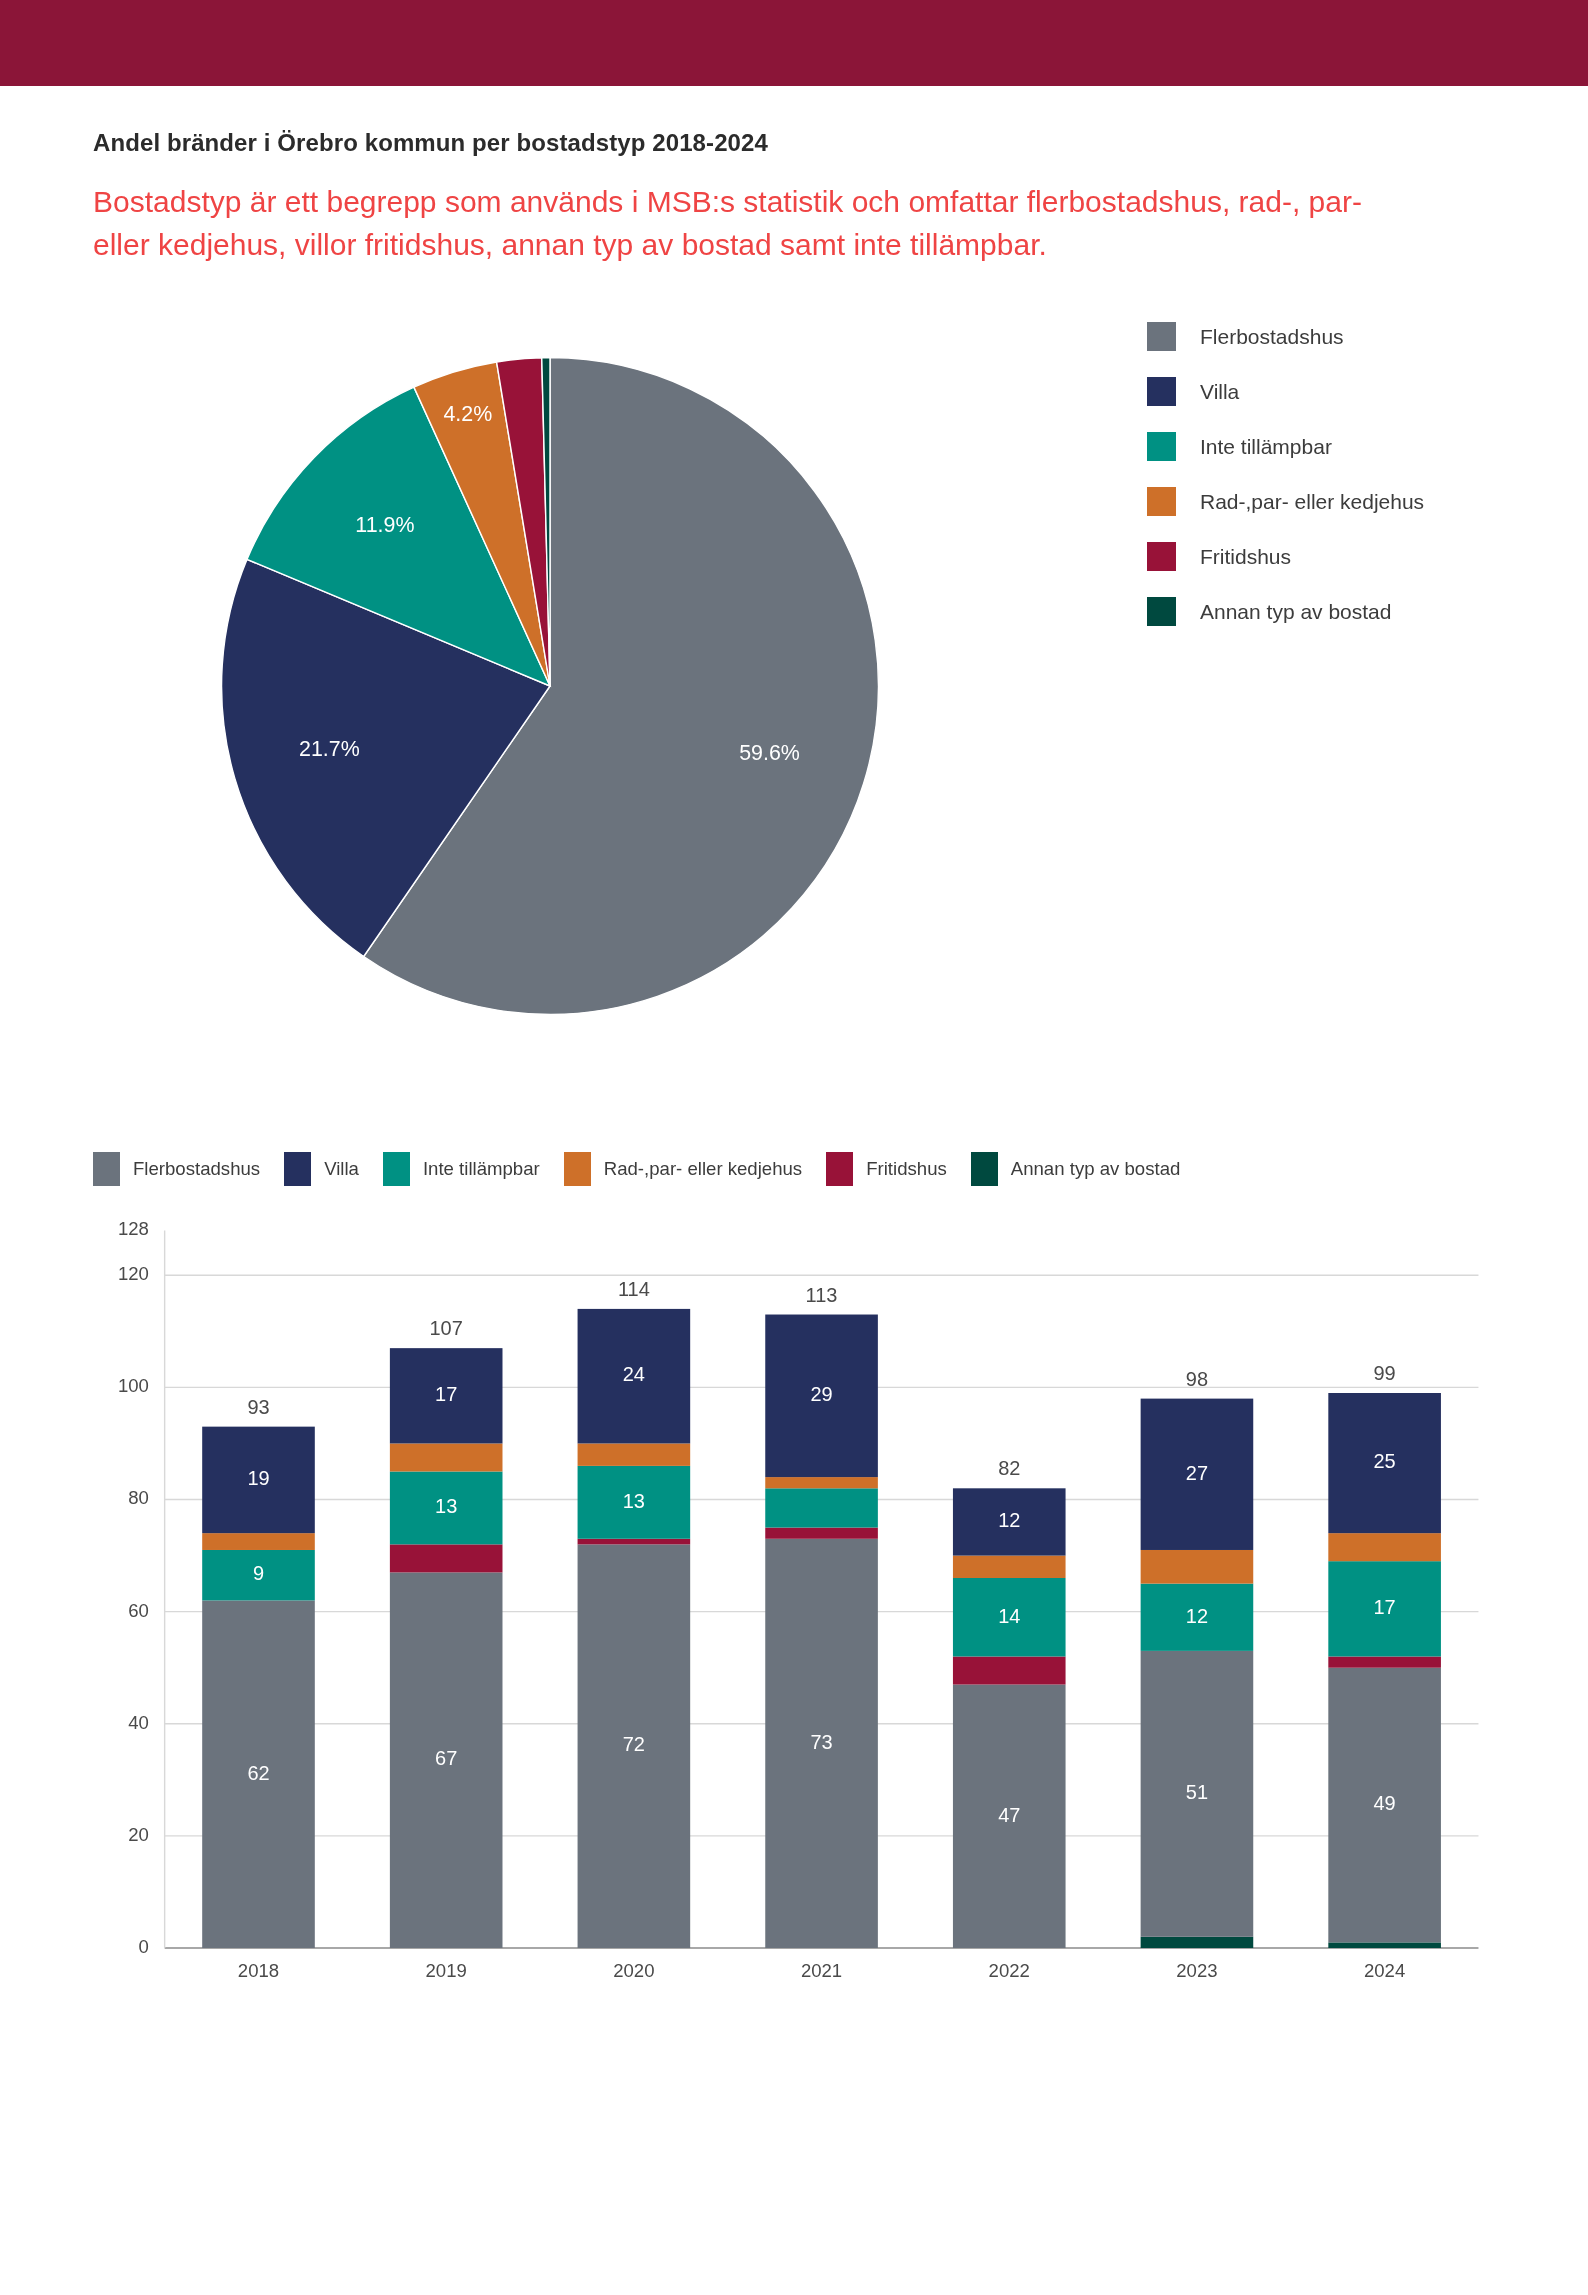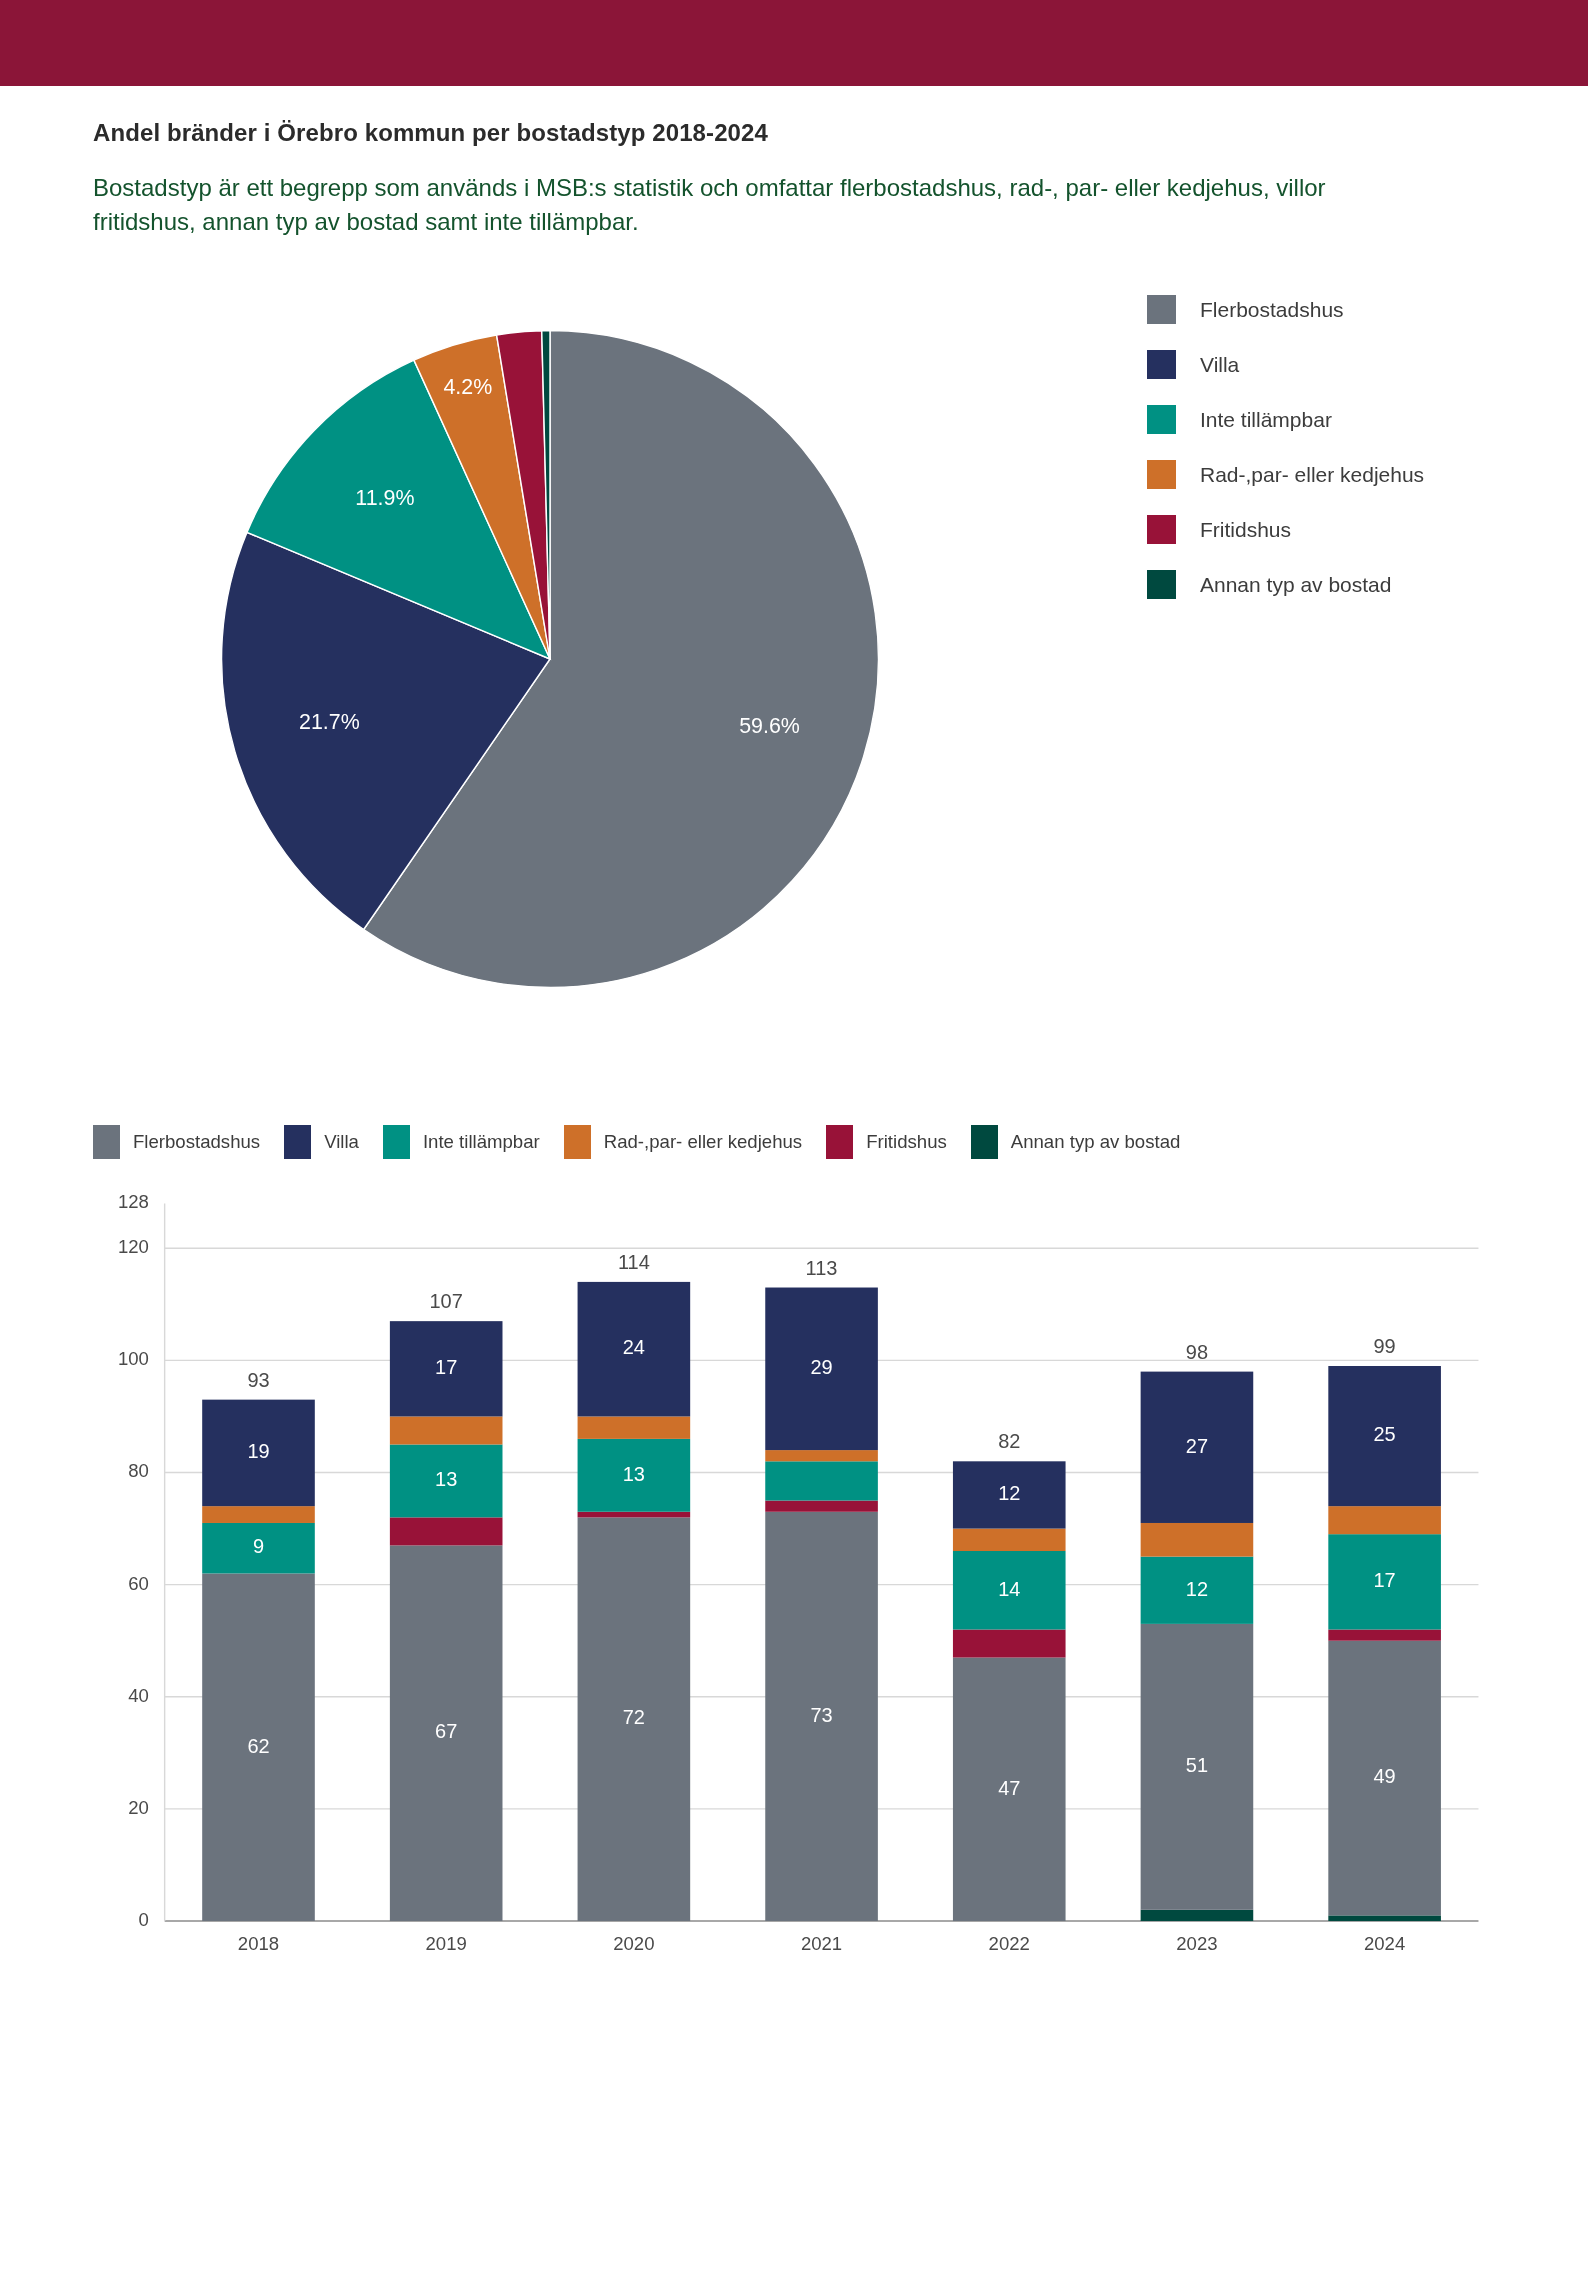--- a/index.html
+++ b/index.html
@@ -11,30 +11,30 @@
   }
   body { width: 1588px; height: 2295px; position: relative; overflow: hidden; }
 
   
   .header-band {
     position: absolute; top: 0; left: 0;
     width: 1588px; height: 86px;
   }
 
   
-  .page { position: absolute; top: 76px; left: 0; width: 1476px; }
+  .page { position: absolute; top: 86px; left: 0; width: 1476px; }
 
   .pie-section { padding: 43px 93px 0 93px; }
 
   .section-title {
     font-size: 24px; font-weight: bold; color: #2b2b2b;
     letter-spacing: 0.1px; margin-bottom: 24px;
   }
   .section-desc {
-    font-size: 24px; color: #14532d; line-height: 1.42;
+    font-size: 30px; color: #ef4444; line-height: 1.42;
     max-width: 1415px; font-weight: normal;
   }
 
   
   .pie-block {
     position: relative; height: 786px; margin-top: 43px;
   }
   .pie-wrap {
     position: absolute; left: 100px; top: 20px;
     width: 714px; height: 714px;

